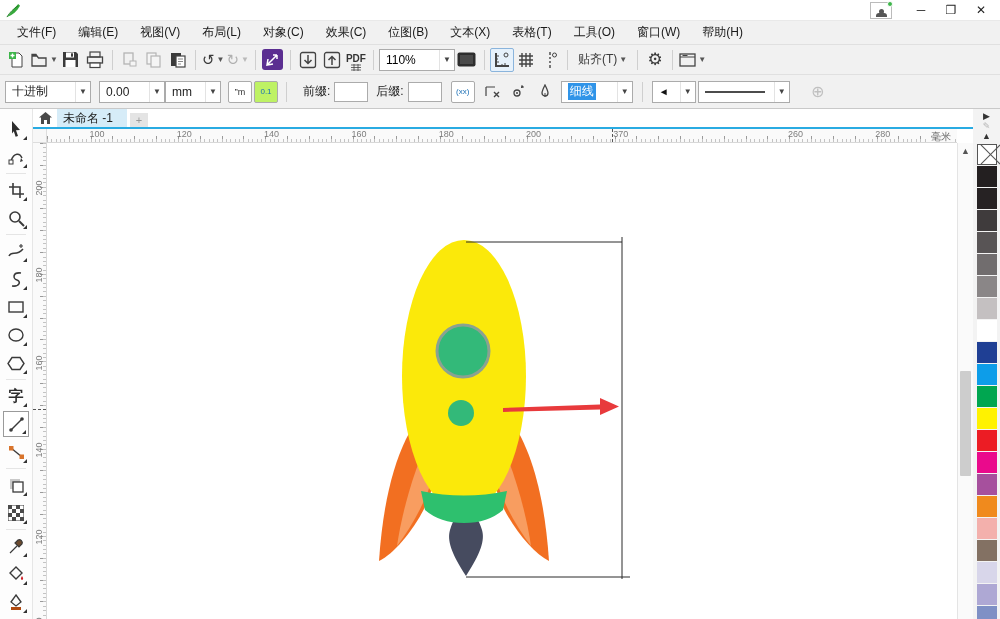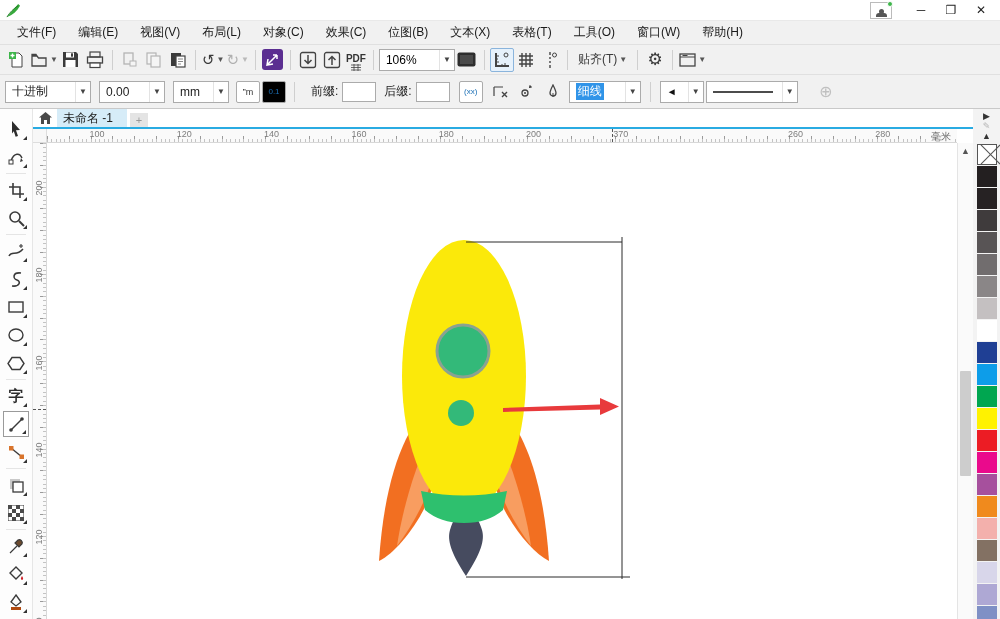--- a/index.html
+++ b/index.html
@@ -202,21 +202,21 @@
       </svg>
   </div>
   <div class="tbtn" style="font-size:10px;font-weight:bold;color:#333;flex-direction:column;line-height:1;justify-content:flex-end;">
     <span>PDF</span>
     <svg width="10" height="7" viewBox="0 0 10 7">
         <path d="M0,1 h10 M0,3.5 h10 M0,6 h10 M3,0 v7 M7,0 v7" stroke="#444" stroke-width=".8"></path>
       </svg>
   </div>
   <div class="sep"></div>
   <div class="combo" style="width:76px">
-    <span>106%</span>
+    <span>110%</span>
     <span class="carrow">▼</span>
   </div>
   <div class="tbtn">
     <svg class="icon" width="19" height="15" viewBox="0 0 19 15">
         <rect x="0.5" y="0.5" width="18" height="14" rx="2" fill="#2d2d2d"></rect>
         <rect x="3" y="3" width="13" height="9" fill="#4a4a4a"></rect>
       </svg>
   </div>
   <div class="sep"></div>
   <div class="tbtn pressed">
@@ -258,28 +258,28 @@
 
 <div class="toolbar toolbar2">
   <div class="combo" style="width:86px">
     <span>十进制</span>
     <span class="carrow">▼</span>
   </div>
   <div class="combo" style="width:66px;margin-left:8px">
     <span>0.00</span>
     <span class="carrow">▼</span>
   </div>
-  <div class="combo" style="width:56px;margin-left:8px">
+  <div class="combo" style="width:56px;">
     <span>mm</span>
     <span class="carrow">▼</span>
   </div>
   <div class="tbtn" style="margin-left:7px;border-color:#ababab;background:#fff;width:22px;height:22px;font-size:9px;color:#333">
     <span>”m</span>
   </div>
-  <div class="tbtn" style="margin-left:2px;border-color:#ababab;background:#000000;width:22px;height:22px;font-size:8px;color:#1b6fb5">
+  <div class="tbtn" style="margin-left:2px;border-color:#ababab;background:#bef264;width:22px;height:22px;font-size:8px;color:#1b6fb5">
     <span>0.1</span>
   </div>
   <div class="sep" style="margin:0 8px"></div>
   <span class="minilabel">前缀:</span>
   <input class="tinput" value="" style="">
   <span class="minilabel">后缀:</span>
   <input class="tinput" value="" style="">
   <div class="tbtn" style="margin-left:9px;border-color:#ababab;background:#fff;width:24px;height:22px;font-size:8px;color:#1b6fb5">
     <span>(xx)</span>
   </div>

